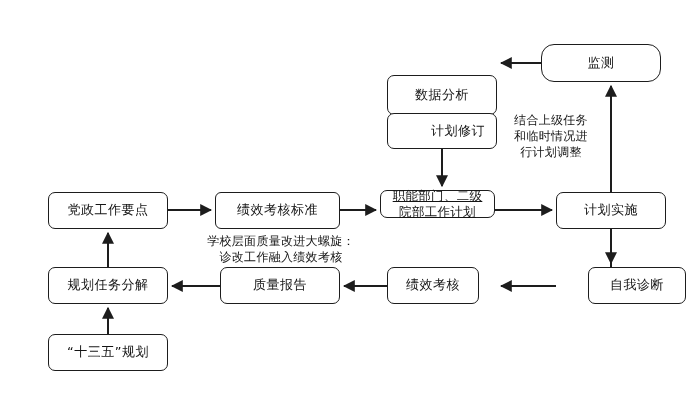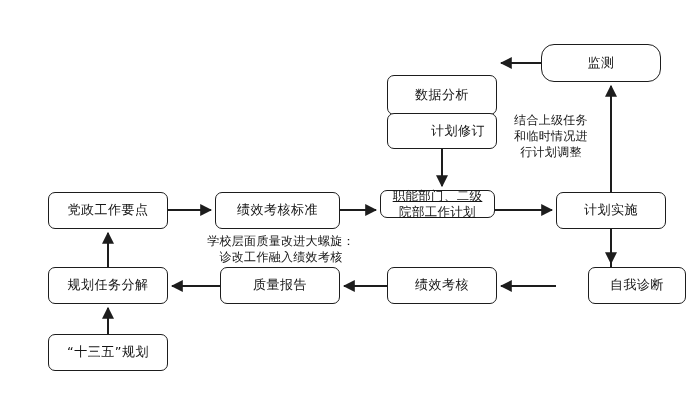--- a/index.html
+++ b/index.html
@@ -77,27 +77,27 @@
       <line x1="108" y1="267" x2="108" y2="233"></line>
       <line x1="108" y1="334" x2="108" y2="308"></line>
       <line x1="611" y1="267" x2="611" y2="86"></line>
     </g>
   </svg>
 
   <div class="node" style="left: 387px; top: 42px; width: 110px; height: 40px; margin-top: 33px;">数据分析</div>
   <div class="node" style="left: 541px; top: 44px; width: 120px; height: 38px; border-radius: 13px;">监测</div>
   <div class="node" style="left: 387px; top: 113px; width: 110px; height: 36px; padding-left: 32px;">计划修订</div>
   <div class="node" style="left: 48px; top: 192px; width: 120px; height: 37px;">党政工作要点</div>
-  <div class="node" style="left: 215px; top: 192px; width: 125px; height: 37px;">绩效考核标准</div>
+  <div class="node" style="left: 215px; top: 192px; width: 125px; height: 37px; border-radius: 6px;">绩效考核标准</div>
   <div class="node two-line" style="left: 380px; top: 190px; width: 115px; height: 28px; text-decoration: underline;">职能部门、二级
 院部工作计划</div>
   <div class="node" style="left: 48px; top: 267px; width: 120px; height: 37px;">规划任务分解</div>
   <div class="node" style="left: 556px; top: 192px; width: 110px; height: 37px;">计划实施</div>
   <div class="node" style="left: 220px; top: 267px; width: 120px; height: 37px;">质量报告</div>
-  <div class="node" style="left: 387px; top: 267px; width: 110px; height: 37px;">绩效考核</div>
+  <div class="node" style="left: 387px; top: 267px; width: 92px; height: 37px;">绩效考核</div>
   <div class="node" style="left: 588px; top: 267px; width: 98px; height: 37px; text-align: right;">自我诊断</div>
   <div class="node" style="left: 48px; top: 334px; width: 120px; height: 37px;">“十三五”规划</div>
 
   <div class="annot" style="left: 196px; top: 234px; width: 170px;">学校层面质量改进大螺旋：
 诊改工作融入绩效考核</div>
   <div class="annot" style="left: 508px; top: 113px; width: 86px;">结合上级任务
 和临时情况进
 行计划调整</div>
 
 </div>

